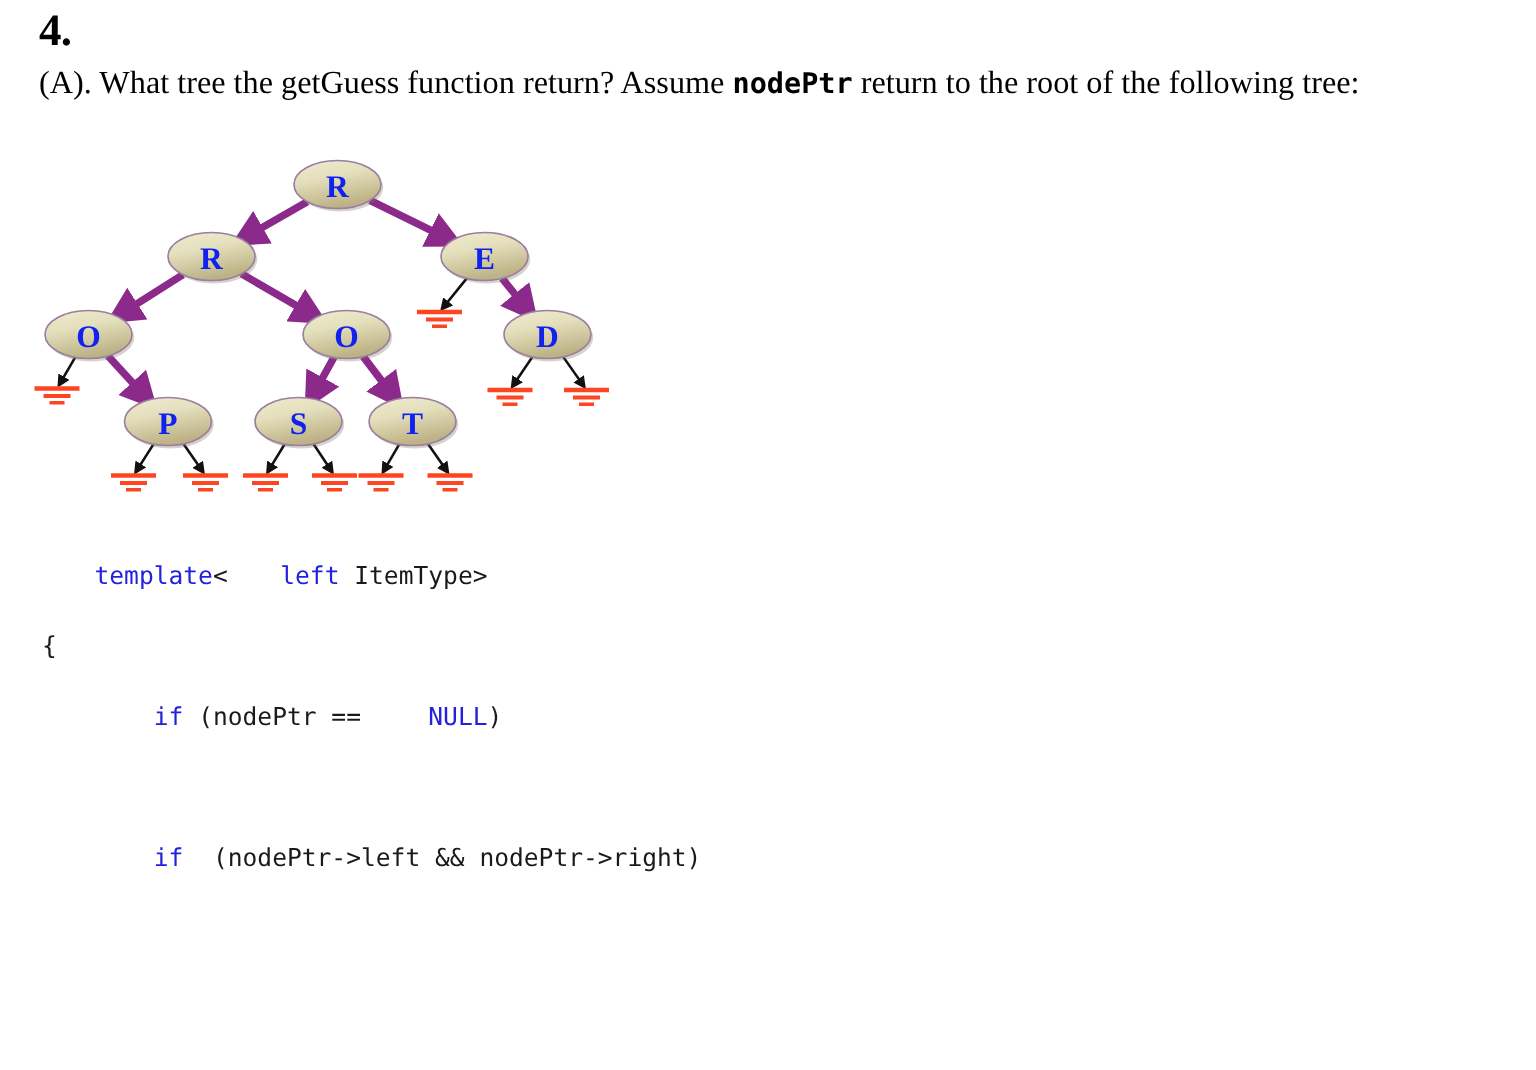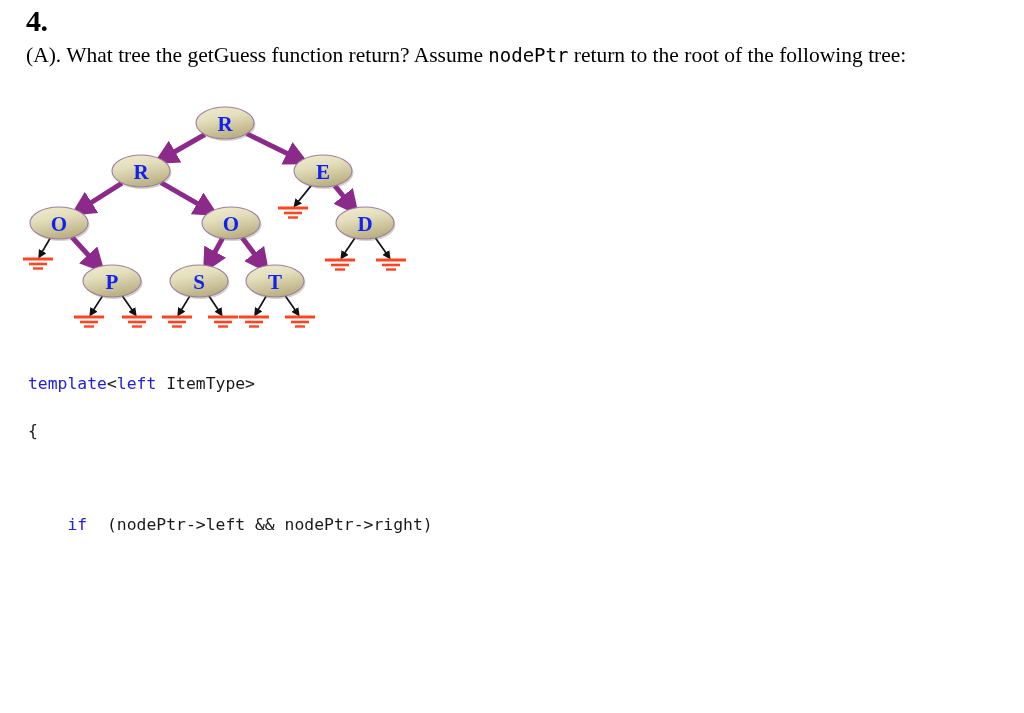--- a/index.html
+++ b/index.html
@@ -32,21 +32,21 @@
     margin: 0 0 4px 0;
   }
   #question-text {
     font-size: 21.5px;
     line-height: 27px;
     margin: 0;
     width: 915px;
   }
   #question-text .mono-bold {
     font-family: "DejaVu Sans Mono", "Liberation Mono", monospace;
-    font-weight: normal;
+    font-weight: bold;
     font-size: 19px;
   }
 
   
   #tree-figure {
     position: absolute;
     left: 0px;
     top: 98px;
     width: 430px;
     height: 235px;
@@ -87,21 +87,21 @@
     position: absolute;
     left: 28px;
     top: 356px;
     font-family: "DejaVu Sans Mono", "Liberation Mono", monospace;
     font-size: 16.4px;
     line-height: 23.5px;
     white-space: pre;
     color: #1a1a1a;
     letter-spacing: 0px;
   }
-  #code-block .kw { color: #2222dd; }
+  #code-block .kw { color: #2222dd; margin-left: 35px; }
   .code-line { display: block; }
 </style>
 </head>
 <body>
 
 <div id="heading-block">
   <div id="question-number">4.</div>
   <div id="question-text">
     <span>(A). What tree the getGuess function return? Assume </span><span class="mono-bold">nodePtr</span><span> return to the root of the following tree:</span>
   </div>
@@ -241,20 +241,21 @@
           <ellipse cx="276.5" cy="185" rx="29" ry="16" fill="rgba(120,110,90,0.30)"></ellipse>
           <ellipse cx="275" cy="183" rx="29" ry="16" class="tree-node-ellipse"></ellipse>
           <text x="275" y="184" class="tree-node-label">T</text>
         </g>
       </g>
   </svg>
 </div>
 
 <pre id="code-block"><span class="code-line"><span class="kw">template</span><span>&lt;</span><span class="kw">left</span><span> ItemType&gt;</span></span>
 <span class="code-line"><span>{</span></span>
+<span class="code-line"><span>    </span><span class="kw">if</span><span> (nodePtr == </span><span class="kw">NULL</span><span>)</span></span>
 <span class="code-line">&nbsp;</span>
 <span class="code-line"><span>    </span><span class="kw">if</span><span>  (nodePtr-&gt;left &amp;&amp; nodePtr-&gt;right)</span></span>
 
 
 
 
 
 </pre>
 
 </body></html>

